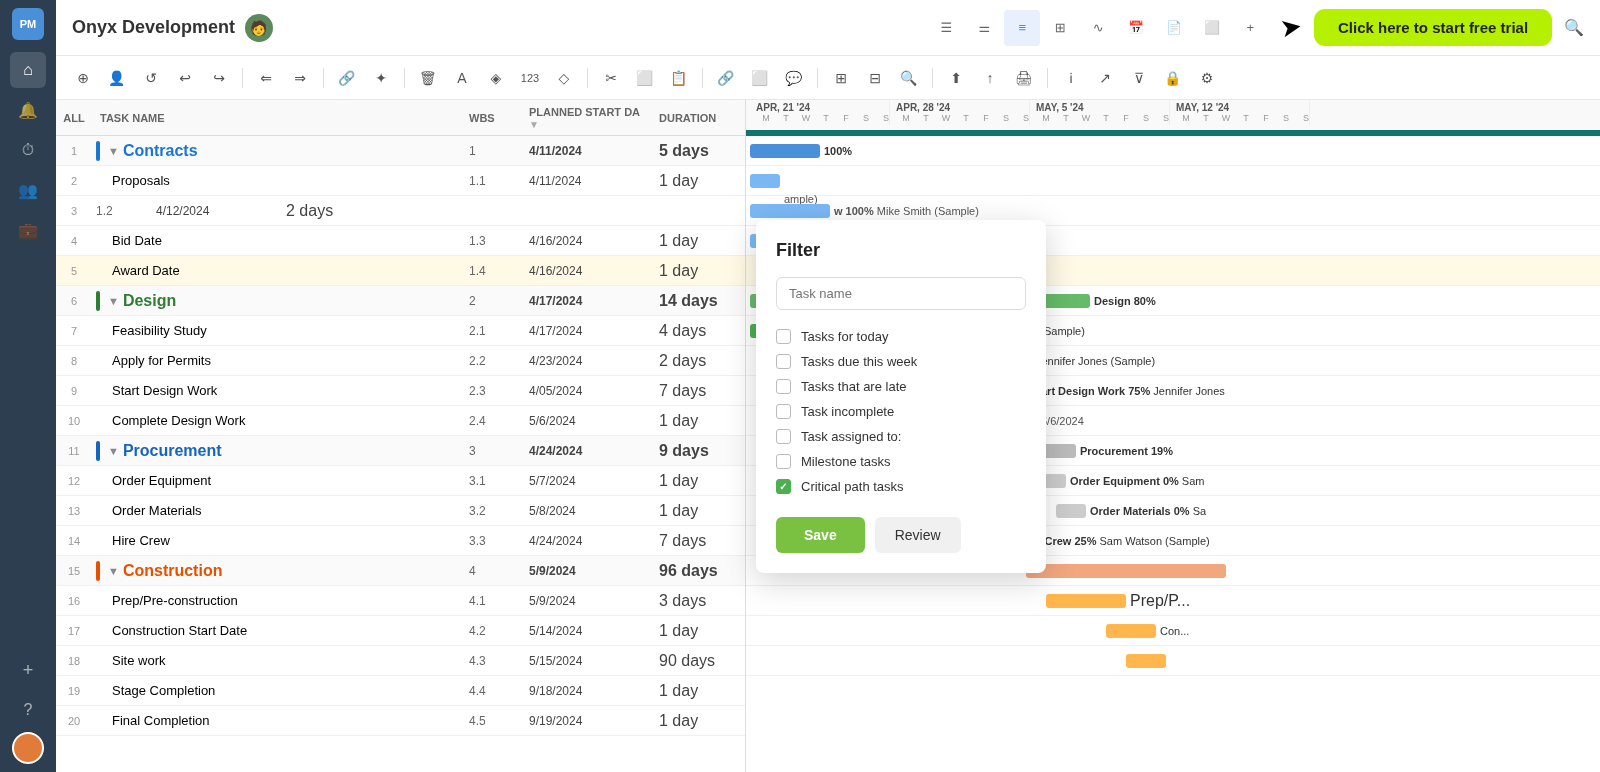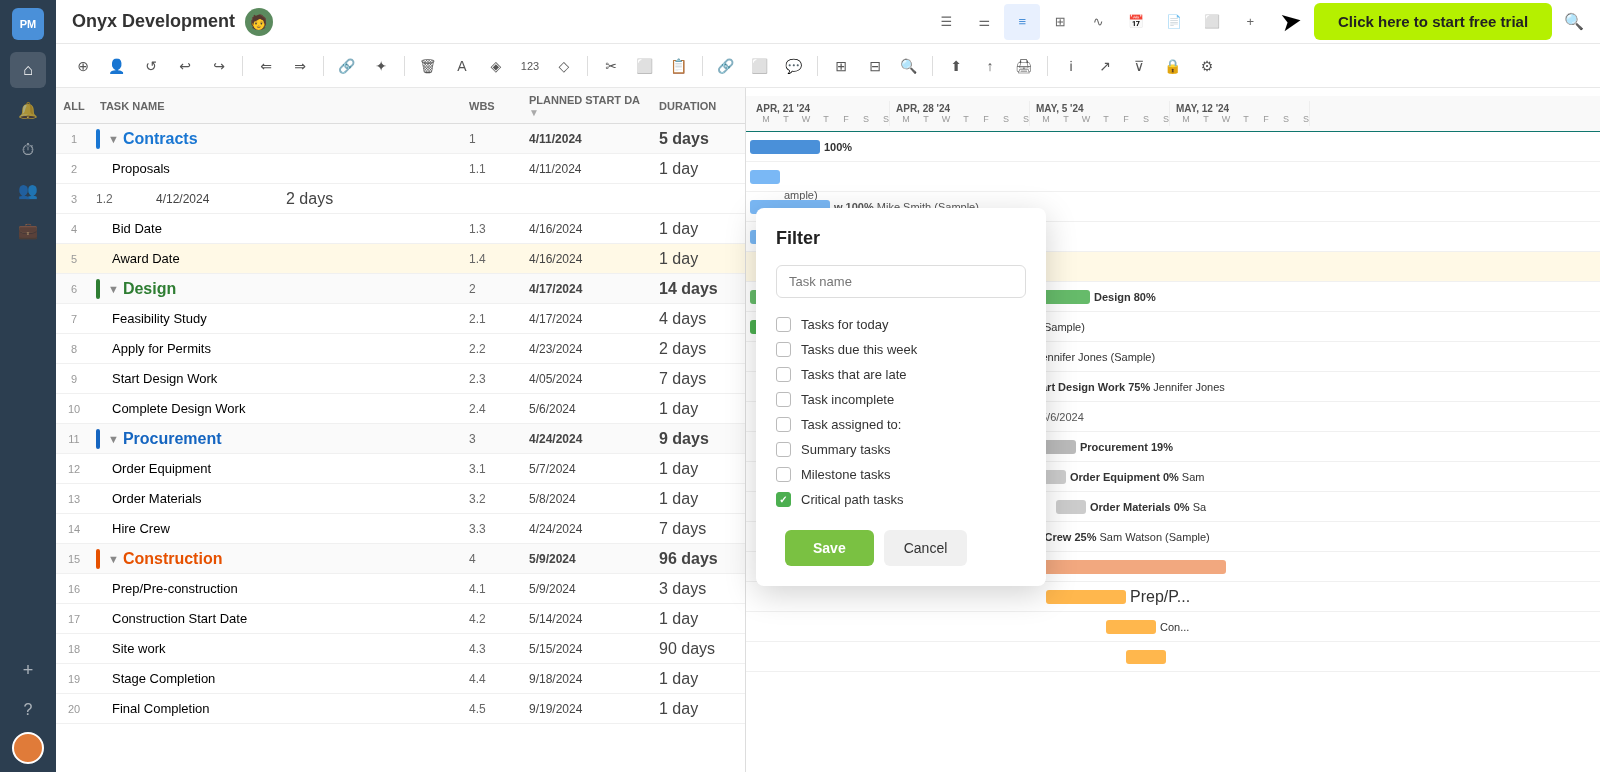--- a/index.html
+++ b/index.html
@@ -11,27 +11,27 @@
     .main-area { flex: 1; display: flex; flex-direction: column; background: #fff; }
 
     
     .sidebar-icon { width: 36px; height: 36px; display: flex; align-items: center; justify-content: center; border-radius: 6px; color: rgba(255,255,255,0.6); cursor: pointer; font-size: 16px; }
     .sidebar-icon.active { background: rgba(255,255,255,0.15); color: #fff; }
     .sidebar-icon.pm { background: #4a90d9; color: #fff; font-weight: bold; font-size: 11px; width: 32px; height: 32px; border-radius: 6px; margin-bottom: 8px; }
     .sidebar-spacer { flex: 1; }
     .sidebar-bottom { display: flex; flex-direction: column; align-items: center; gap: 4px; }
 
     
-    .top-bar { height: 44px; display: flex; align-items: center; padding: 0 16px; border-bottom: 1px solid #e8e8e8; background: #fff; gap: 12px; position: relative; }
+    .top-bar { height: 56px; display: flex; align-items: center; padding: 0 16px; border-bottom: 1px solid #e8e8e8; background: #fff; gap: 12px; position: relative; }
     .top-bar-title { font-size: 18px; font-weight: 600; color: #333; flex: 1; display: flex; align-items: center; gap: 10px; }
     .avatar-sm { width: 28px; height: 28px; border-radius: 50%; background: #7b68ee; display: flex; align-items: center; justify-content: center; color: #fff; font-size: 11px; overflow: hidden; }
     .view-tabs { display: flex; align-items: center; gap: 2px; }
     .view-tab { width: 36px; height: 36px; display: flex; align-items: center; justify-content: center; border-radius: 4px; cursor: pointer; color: #666; }
     .view-tab.active { background: #e8f0fe; color: #4a90d9; }
-    .trial-btn { background: #b5f000; color: #222; font-weight: 700; font-size: 15px; padding: 10px 24px; border-radius: 6px; white-space: nowrap; cursor: pointer; border: none; }
+    .trial-btn { background: #b5f000; color: #222; font-weight: 700; font-size: 15px; padding: 10px 24px; border-radius: 11px; white-space: nowrap; cursor: pointer; border: none; }
     .search-icon-top { color: #666; cursor: pointer; font-size: 16px; }
 
     
     .toolbar { height: 44px; display: flex; align-items: center; padding: 0 12px; border-bottom: 1px solid #e8e8e8; background: #fff; gap: 4px; flex-wrap: nowrap; overflow: hidden; }
     .tool-btn { width: 30px; height: 30px; display: flex; align-items: center; justify-content: center; border-radius: 4px; cursor: pointer; color: #555; font-size: 14px; border: none; background: none; }
     .tool-sep { width: 1px; height: 20px; background: #ddd; margin: 0 4px; }
 
     
     .content-area { flex: 1; display: flex; overflow: hidden; position: relative; }
 
@@ -61,40 +61,40 @@
     .collapse-icon { font-size: 11px; color: #888; cursor: pointer; }
     .left-bar { width: 4px; height: 20px; border-radius: 2px; flex-shrink: 0; margin-right: 4px; }
     .bar-blue { background: #1976d2; }
     .bar-green { background: #2e7d32; }
     .bar-orange { background: #e65100; }
     .bar-dark-blue { background: #1565c0; }
     .row-highlight { background: #fff9e6 !important; }
 
     
     .gantt-area { flex: 1; overflow: hidden; background: #fff; position: relative; }
-    .gantt-header { height: 36px; background: #f9f9f9; border-bottom: 1px solid #0f766e; display: flex; align-items: center; margin-top: 8px; }
+    .gantt-header { height: 36px; background: #f9f9f9; border-bottom: 6px solid #0f766e; display: flex; align-items: flex-start; }
     .gantt-dates { display: flex; font-size: 10px; color: #666; padding: 0 4px; gap: 0; }
     .gantt-week { display: inline-flex; flex-direction: column; align-items: flex-start; padding: 2px 6px; border-right: 1px solid #eee; width: 140px; flex-shrink: 0; }
     .gantt-week-label { font-weight: 600; font-size: 10px; color: #555; }
     .gantt-days { display: flex; gap: 0; font-size: 9px; color: #999; }
     .gantt-day { width: 20px; text-align: center; }
     .gantt-body { overflow: hidden; }
     .gantt-row { height: 30px; border-bottom: 1px solid #f0f0f0; display: flex; align-items: center; padding: 0 8px; position: relative; }
 
     
     .modal-overlay { position: absolute; top: 0; left: 0; right: 0; bottom: 0; z-index: 100; }
     .filter-modal { position: absolute; top: 120px; left: 700px; width: 290px; background: #fff; border-radius: 8px; box-shadow: 0 8px 32px rgba(0,0,0,0.18); padding: 20px; z-index: 101; }
     .filter-title { font-size: 18px; font-weight: 600; color: #222; margin-bottom: 16px; }
     .filter-input { width: 100%; border: 1px solid #ddd; border-radius: 6px; padding: 8px 12px; font-size: 13px; color: #999; outline: none; margin-bottom: 14px; }
     .filter-option { display: flex; align-items: center; gap: 10px; padding: 5px 0; cursor: pointer; }
     .filter-option label { font-size: 13px; color: #333; cursor: pointer; }
     .filter-checkbox { width: 15px; height: 15px; border: 1.5px solid #bbb; border-radius: 3px; background: #fff; flex-shrink: 0; display: flex; align-items: center; justify-content: center; }
     .filter-checkbox.green { background: #4caf50; border-color: #4caf50; }
     .filter-buttons { display: flex; gap: 10px; margin-top: 18px; }
-    .btn-save { background: #7ac142; color: #fff; border: none; border-radius: 6px; padding: 10px 28px; font-size: 14px; font-weight: 600; cursor: pointer; margin-left: 9px; }
+    .btn-save { background: #7ac142; color: #fff; border: none; border-radius: 6px; padding: 10px 28px; font-size: 14px; font-weight: 600; cursor: pointer; }
     .btn-cancel { background: #f0f0f0; color: #333; border: none; border-radius: 6px; padding: 10px 20px; font-size: 14px; cursor: pointer; }
 
     
     .avatar-face { width: 32px; height: 32px; border-radius: 50%; background: #e07b39; border: 2px solid #fff; }
   </style>
 </head>
 <body>
 
 <div class="app-container">
 
@@ -540,34 +540,30 @@
           <div class="filter-option">
             <div class="filter-checkbox"></div>
             <label>Task incomplete</label>
           </div>
           <div class="filter-option">
             <div class="filter-checkbox"></div>
             <label>Task assigned to:</label>
           </div>
           <div class="filter-option">
             <div class="filter-checkbox"></div>
-            <label>Summary tasks</label>
-          </div>
-          <div class="filter-option">
-            <div class="filter-checkbox"></div>
             <label>Milestone tasks</label>
           </div>
           <div class="filter-option">
             <div class="filter-checkbox green" style="display:flex; align-items:center; justify-content:center;">
               <span style="color:#fff; font-size:10px; font-weight:bold;">✓</span>
             </div>
             <label>Critical path tasks</label>
           </div>
 
           <div class="filter-buttons">
             <button class="btn-save">Save</button>
-            <button class="btn-cancel">Cancel</button>
+            <button class="btn-cancel">Review</button>
           </div>
         </div>
       </div>
     </div>
   </div>
 </div>
 
 </body></html>

